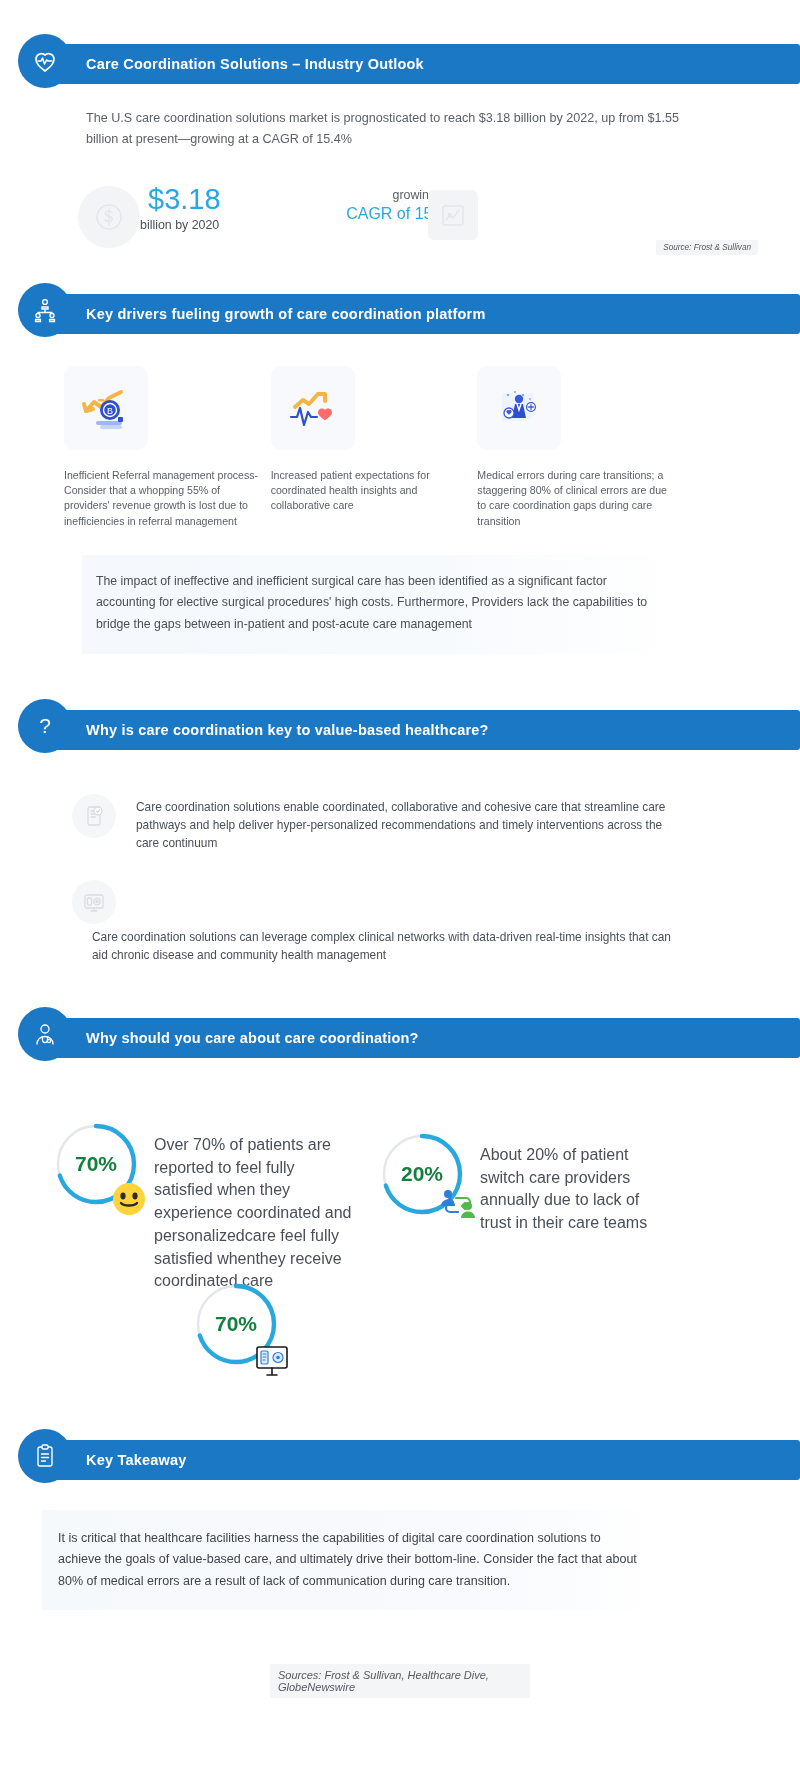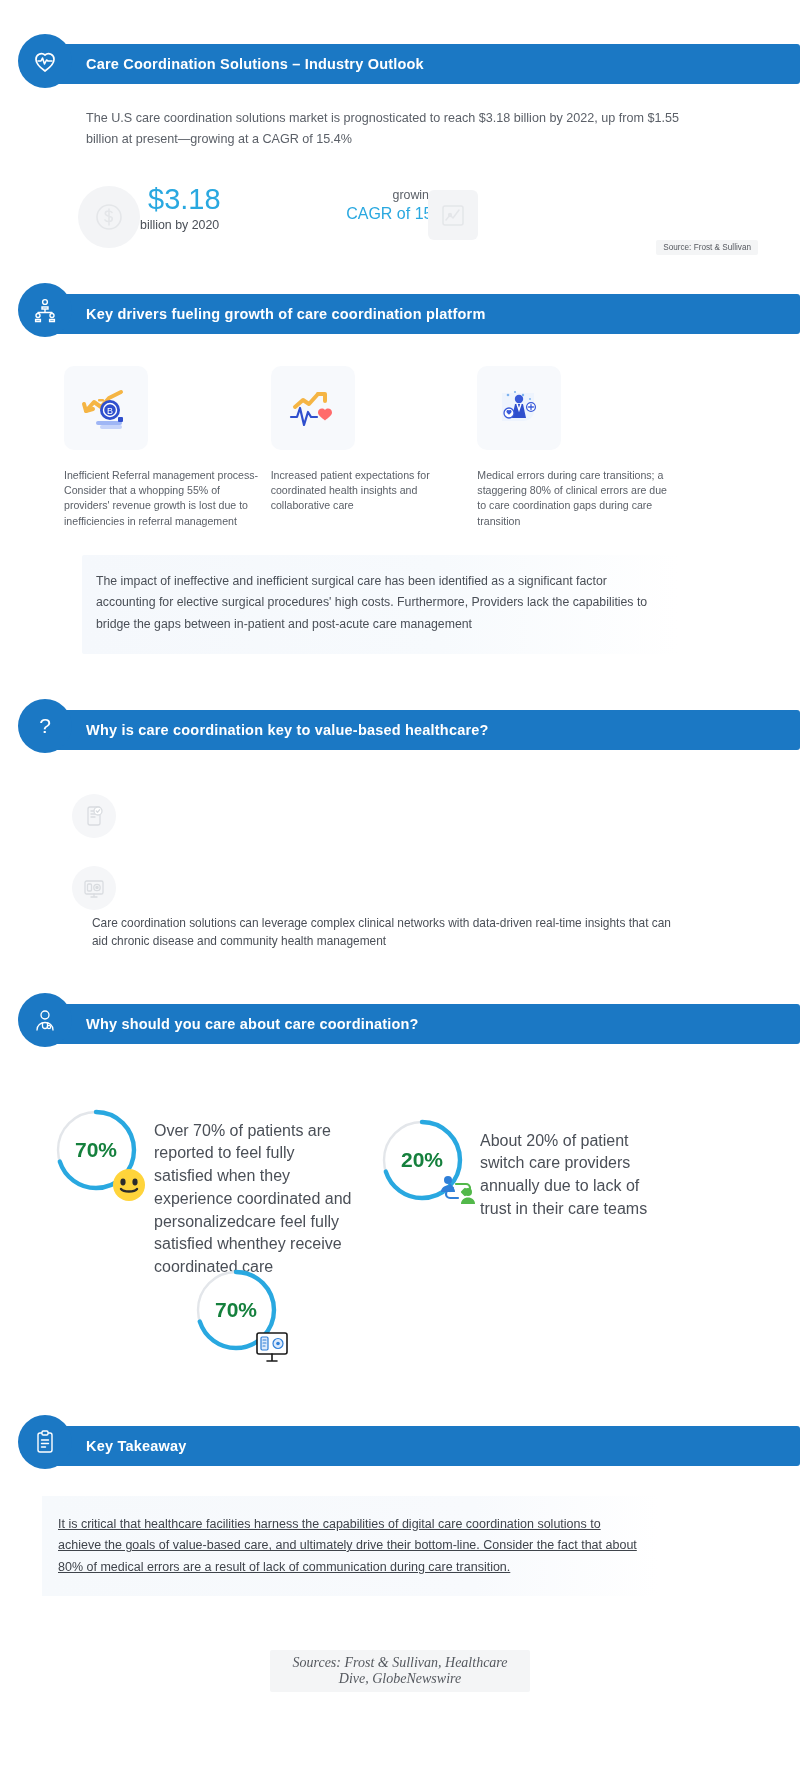--- a/index.html
+++ b/index.html
@@ -83,21 +83,21 @@
   }
   .stat-money .vals { margin-left: 62px; text-align: left; padding-top: 4px; }
   .big-num { color: #29a8e0; font-size: 29px; line-height: 1.05; margin-left: 8px; }
   .sub-num { color: #4a4f57; font-size: 12.4px; margin-top: 4px; }
   .stat-cagr { position: absolute; left: 325px; top: 8px; text-align: right; width: 135px; }
   .cagr-top { color: #5b6068; font-size: 12.4px; }
   .cagr-val { color: #29a8e0; font-size: 16px; margin-top: 3px; }
   .source-pill {
     position: absolute; right: 42px; top: 60px;
     background: #f4f5f6; color: #55595f;
-    font-size: 8.2px; 
+    font-size: 8.2px; font-style: italic;
     padding: 3px 7px; border-radius: 2px;
   }
 
   
   #sec2 { margin-top: 34px; }
   .drivers {
     display: flex; margin: 32px 0 0 64px; width: 620px;
   }
   .driver { width: 200px; margin-right: 8px; }
   .driver .tile {
@@ -143,27 +143,27 @@
   }
   .donut-item p { margin-left: 14px; color: #4a4f57; font-size: 16px; line-height: 1.42; padding-top: 14px; }
 
   
   #sec5 { margin-top: 30px; }
   .takeaway {
     margin: 30px 0 0 42px; width: 616px;
     background: linear-gradient(90deg,#f6f9fc 0%, #f8fafd 70%, #ffffff 100%);
     padding: 18px 16px;
   }
-  .takeaway p { color: #3f444b; font-size: 12.5px; line-height: 1.72; text-decoration: underline; }
+  .takeaway p { color: #3f444b; font-size: 12.5px; line-height: 1.72; }
   .sources-pill {
     margin: 54px auto 0 auto;
-    width: 260px; text-align: center;
+    width: 260px; text-align: left;
     background: #f4f5f6; color: #55595f;
-    font-size: 14px; font-style: italic;
-    padding: 5px 8px; border-radius: 2px; font-family: Liberation Serif, serif;
+    font-size: 11px; font-style: italic;
+    padding: 5px 8px; border-radius: 2px;
   }
 </style>
 </head>
 <body>
 
 <div id="sec1">
   <div class="sec-head">
     <div class="bar"></div>
     <div class="badge">
       <svg width="30" height="30" viewBox="0 0 30 30" fill="none" stroke="#fff" stroke-width="1.7">
@@ -293,20 +293,21 @@
   <div class="bullets">
     <div class="bullet-row">
       <div class="bullet-icon">
         <svg width="26" height="26" viewBox="0 0 26 26" fill="none" stroke="#d9dce0" stroke-width="1.3">
           <rect x="7" y="4" width="12" height="18" rx="2"></rect>
           <path d="M10 8h6M10 11h6M10 14h4" stroke-linecap="round"></path>
           <circle cx="17" cy="8" r="4" fill="#fff" stroke="#d9dce0"></circle>
           <path d="M15.3 8l1.2 1.2 2.2-2.4" stroke-linecap="round" stroke-linejoin="round"></path>
         </svg>
       </div>
+      <p>Care coordination solutions enable coordinated, collaborative and cohesive care that streamline care pathways and help deliver hyper-personalized recommendations and timely interventions across the care continuum</p>
     </div>
     <div class="bullet-row">
       <div class="bullet-icon">
         <svg width="26" height="26" viewBox="0 0 26 26" fill="none" stroke="#d9dce0" stroke-width="1.3">
           <rect x="4" y="6" width="18" height="13" rx="1.6"></rect>
           <path d="M10 22h6M13 19v3" stroke-linecap="round"></path>
           <rect x="6.5" y="9" width="4" height="7" rx="1"></rect>
           <circle cx="16" cy="12.5" r="3.2"></circle>
             <circle cx="16" cy="12.5" r="1.1" fill="#d9dce0"></circle>
         </svg>

